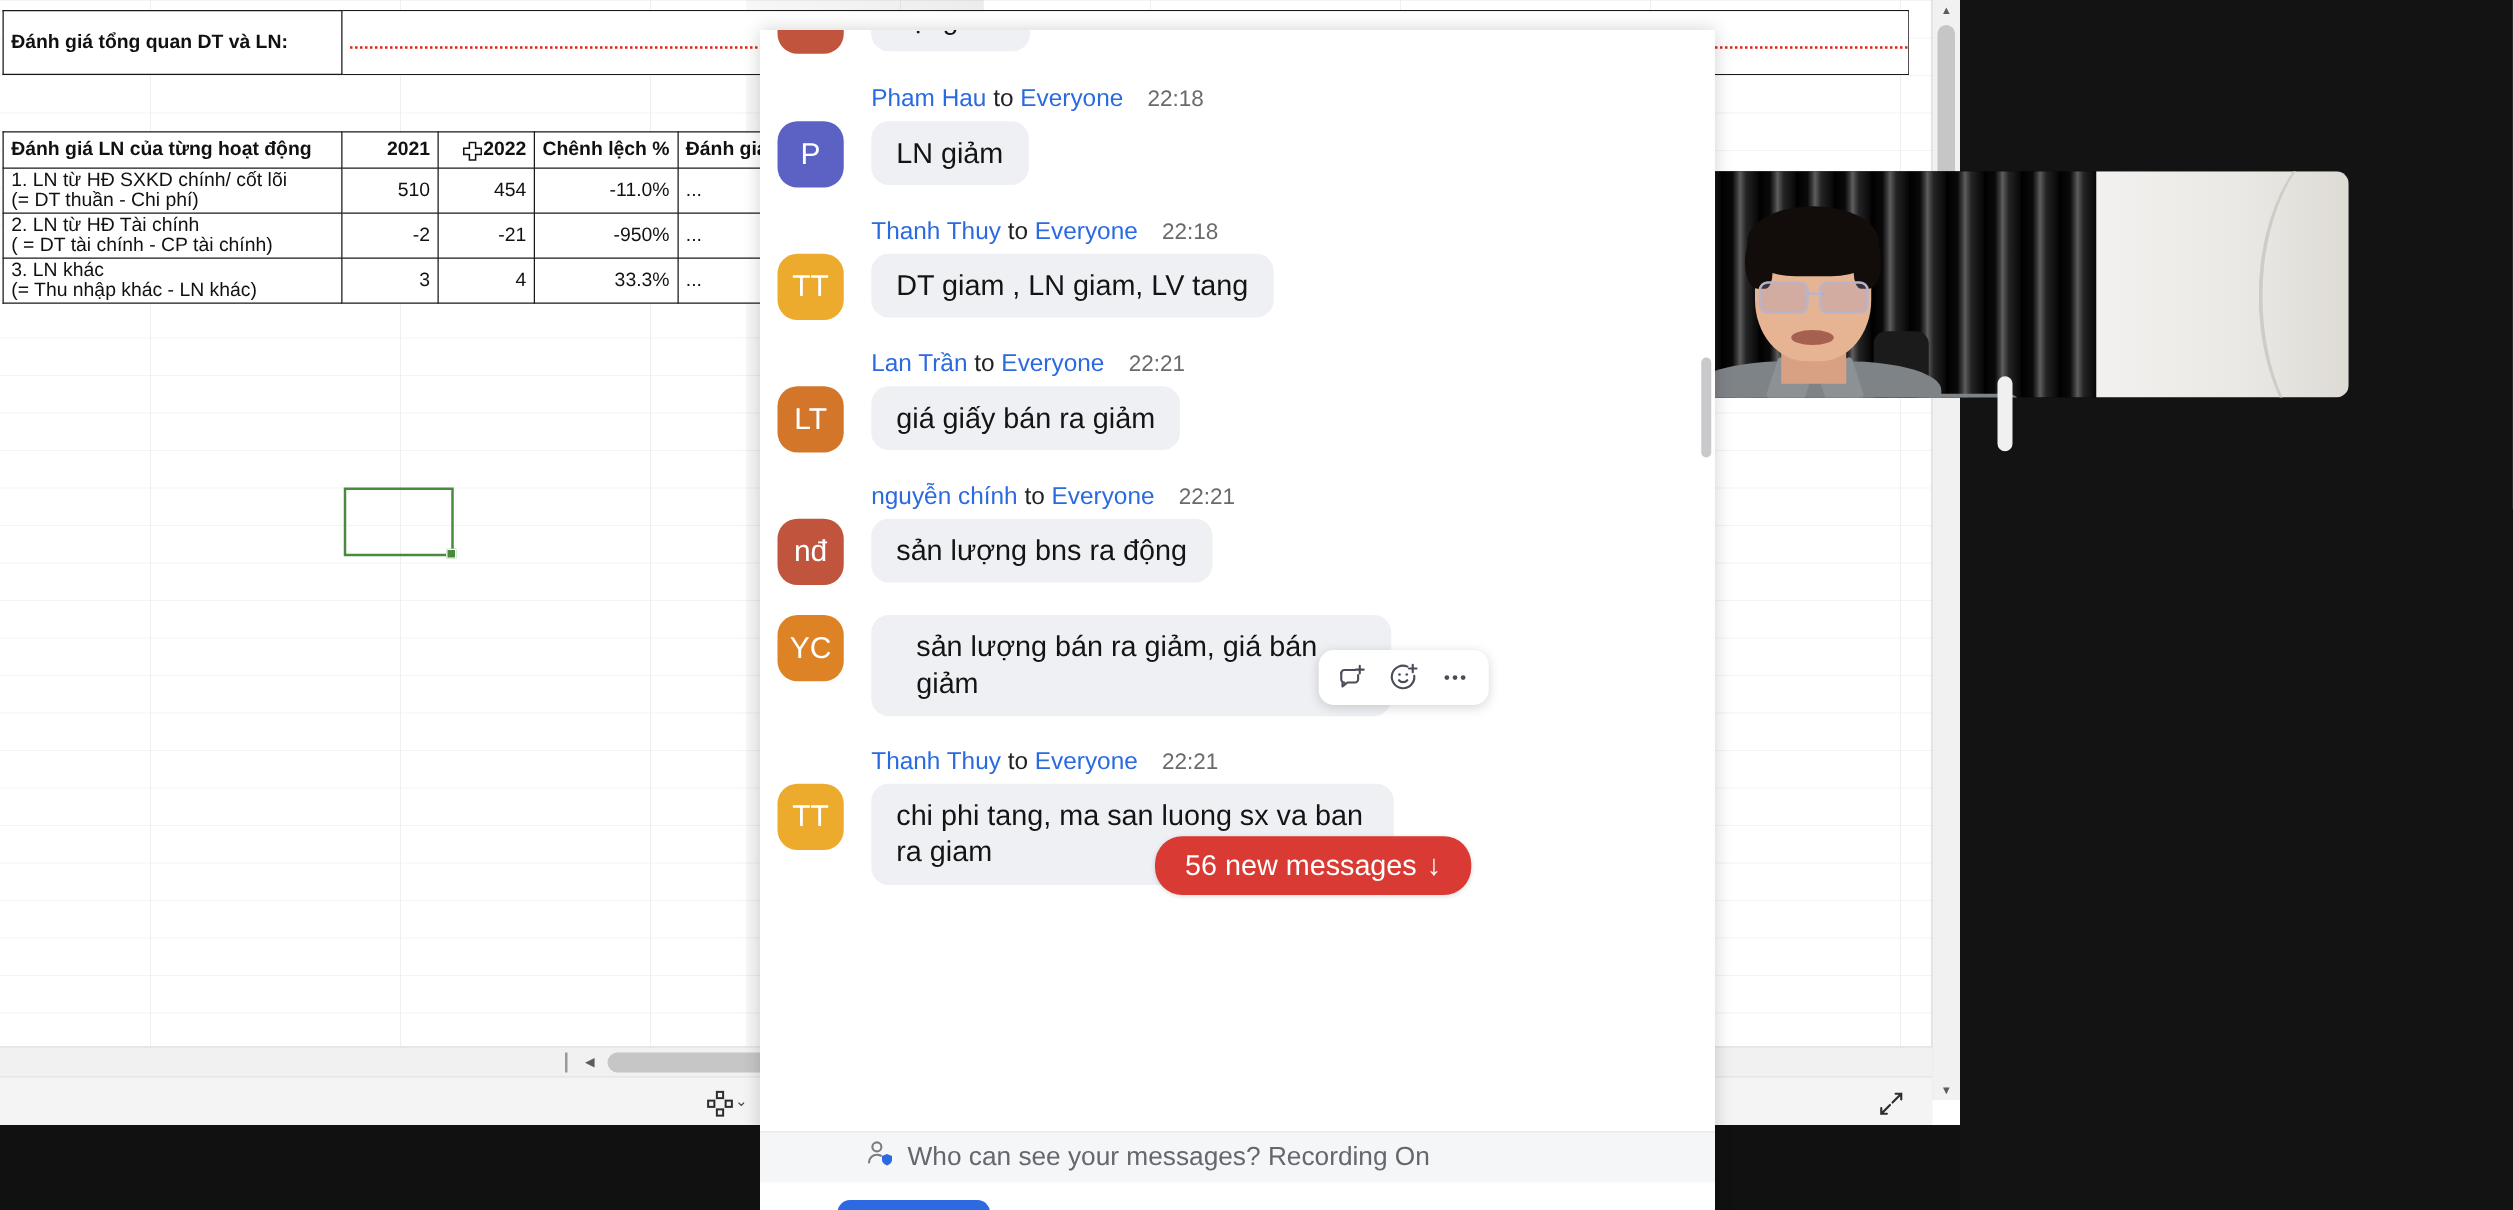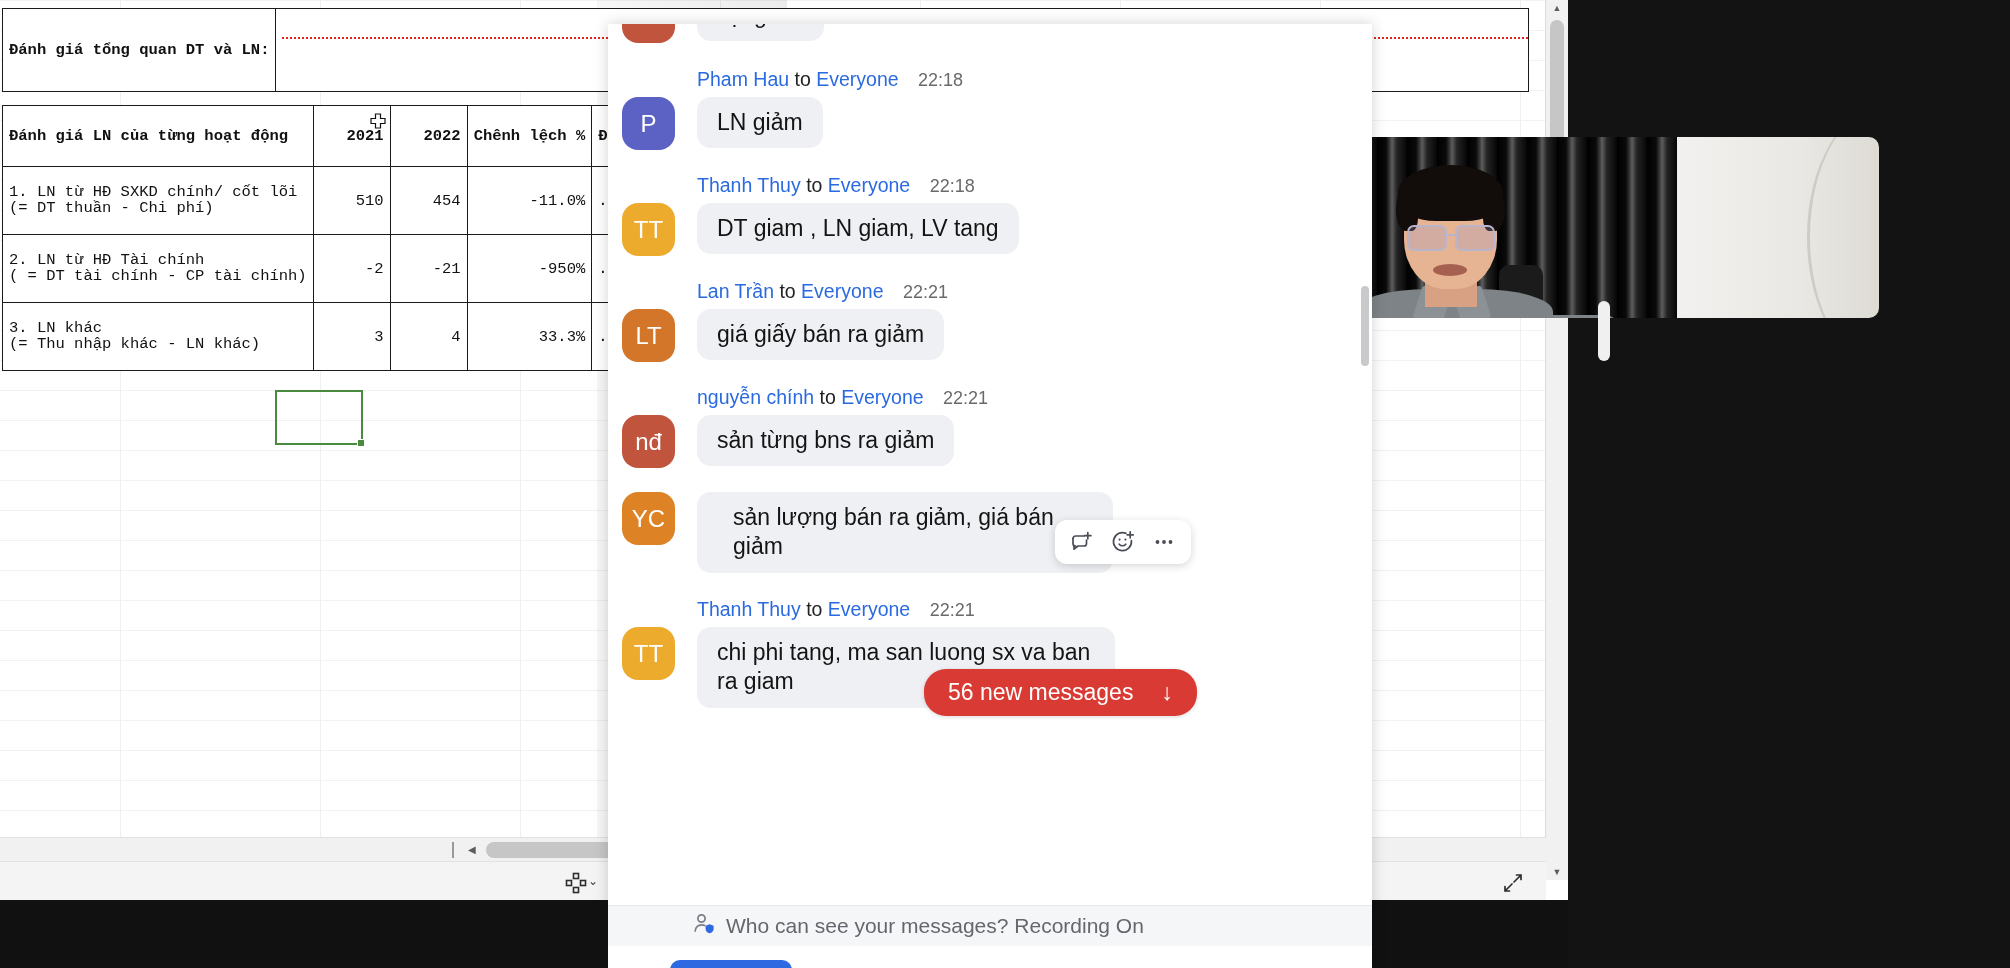--- a/index.html
+++ b/index.html
@@ -26,22 +26,22 @@
     opacity: .55;
   }
   .sheet-shade {
     position:absolute; left:597px; top:0; width:190px; height:900px;
     background: linear-gradient(to right, rgba(0,0,0,.03), rgba(0,0,0,.075));
   }
 
   table.xl { position:absolute; border-collapse: collapse; background: transparent; }
   table.xl td {
     border: 1.6px solid #1a1a1a;
-    font-size: 15.5px; color:#111; padding: 18px 6px;
-    font-family: Liberation Mono, monospace;
+    font-size: 15.5px; color:#111; padding: 2px 6px;
+    font-family: Liberation Sans, sans-serif;
     vertical-align: middle; background: #fff;
     white-space: nowrap;
   }
   .b { font-weight: bold; }
   .num { text-align: right; }
   .redtxt { color: #d0231c; }
 
   
   #tbl-overview { left: 2px; top: 8px; }
   #tbl-overview td.lbl { width: 258px; height: 46px; font-weight:bold; font-size:15.5px; }
@@ -146,21 +146,21 @@
     position:absolute; left:447px; top:496px; width:124px; height:44px;
     background:#fff; border-radius:12px; box-shadow: 0 2px 9px rgba(0,0,0,.17);
     display:flex; align-items:center; justify-content:space-around; padding:0 6px;
   }
   #hover-actions .ha { color:#4a4d58; display:flex; align-items:center; }
 
   
   #new-msgs {
     position:absolute; left:316px; top:645px;
     background:#d93a33; color:#fff; border-radius:22px;
-    padding:10px 24px; font-size:23px; display:flex; align-items:center; gap:28px;
+    padding:10px 24px; font-size:23px; display:flex; align-items:center; gap:8px;
     box-shadow:0 1px 4px rgba(0,0,0,.15); white-space:nowrap;
   }
 
   
   #chat-privacy {
     position:absolute; left:0; bottom:46px; width:906px; height:40px;
     background:#f5f6f8; border-top:1px solid #e7e8ec;
     display:flex; align-items:center; padding-left:84px; gap:10px;
     font-size:21px; color:#64676d;
   }
@@ -440,21 +440,21 @@
 
       <div class="msg" style="top:362px;">
         <div class="hdr">
           <span class="sender">nguyễn chính</span>
           <span class="to">to</span>
           <span class="recipient">Everyone</span>
           <span class="time">22:21</span>
         </div>
         <div class="row">
           <div class="avatar" style="background:#c0543c;">nđ</div>
-          <div class="bubble">sản từng bns ra giảm</div>
+          <div class="bubble">sản lượng bns ra động</div>
         </div>
       </div>
 
       <div class="msg" style="top:468px;">
         <div class="row">
           <div class="avatar" style="background:#dd8326;">YC</div>
           <div class="bubble" style="max-width:360px;padding-left:36px;">sản lượng bán ra giảm, giá bán giảm</div>
         </div>
       </div>
 

